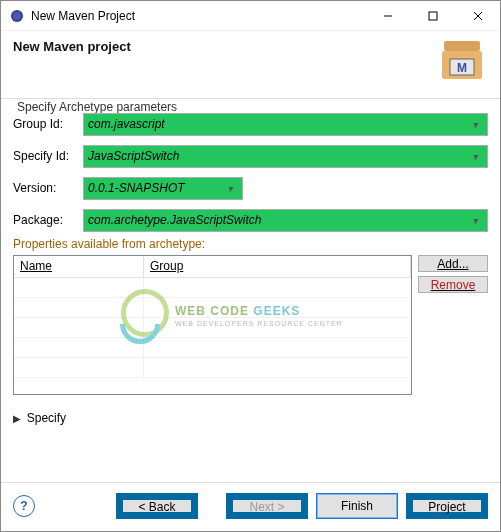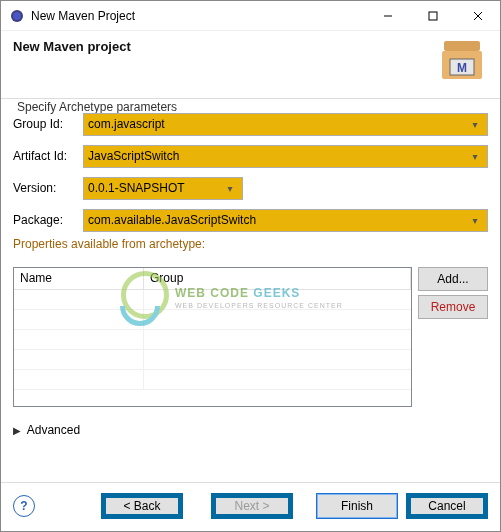--- a/index.html
+++ b/index.html
@@ -12,50 +12,50 @@
 
   .banner { display: flex; align-items: flex-start; padding: 8px 12px 10px 12px; background: #fff; border-bottom: 1px solid #ddd; height: 68px; }
   .banner .btxt { flex: 1; }
   .banner h1 { font-size: 13px; font-weight: 600; color: #111; margin-bottom: 4px; }
   .banner .sub { font-size: 12px; color: #333; padding-left: 4px; margin-top: 46px; }
   .banner .wicon { width: 44px; height: 40px; margin-right: 4px; margin-top: 2px; }
 
   .form { padding: 10px 12px 4px 12px; flex: 1; display: flex; flex-direction: column; }
   .row { display: flex; align-items: center; height: 30px; margin-bottom: 2px; }
   .row label { width: 70px; color: #000; }
-  .row .combo { flex: 1; height: 23px; border: 1px solid #adadad; display: flex; align-items: center; padding: 0 4px; background: #eab308; position: relative; }
+  .row .combo { flex: 1; height: 23px; border: 1px solid #adadad; display: flex; align-items: center; padding: 0 4px; background: #22c55e; position: relative; font-style: italic; }
   .row .combo.short { flex: 0 0 160px; }
   .combo .cvalue { flex: 1; color: #000; }
   .combo .cchev { width: 16px; text-align: center; color: #555; font-size: 10px; }
 
   .props-label { margin-top: 0; color: #a16207; }
-  .props-area { display: flex; gap: 6px; margin-top: 16px; height: 140px; }
+  .props-area { display: flex; gap: 6px; margin-top: 4px; height: 140px; text-decoration: underline; }
   .props-table { flex: 1; border: 1px solid #828790; background: #fff; display: flex; flex-direction: column; }
   .props-head { display: flex; height: 22px; border-bottom: 1px solid #e1e1e1; background: #fff; }
   .props-head .col { padding: 3px 6px; border-right: 1px solid #e1e1e1; }
   .props-head .col.name { width: 130px; }
   .props-head .col.value { flex: 1; }
   .props-body { flex: 1; background: #fff; }
   .props-body .gridrow { height: 20px; border-bottom: 1px solid #f0f0f0; display: flex; }
   .props-body .gridrow div:first-child { width: 130px; border-right: 1px solid #f0f0f0; }
 
   .props-btns { width: 70px; display: flex; flex-direction: column; gap: 4px; }
-  .props-btns button { height: 24px; border: 1px solid #adadad; background: #e1e1e1; color: #000; }
+  .props-btns button { height: 17px; border: 1px solid #adadad; background: #e1e1e1; color: #000; }
   .props-btns button[disabled] { color: #b91c1c; }
 
   .advanced { display: flex; align-items: center; margin-top: 16px; gap: 6px; cursor: default; }
   .advanced .tri { font-size: 10px; color: #333; }
 
   .footer { border-top: 1px solid #ddd; padding: 10px 12px 12px 12px; display: flex; align-items: center; gap: 8px; }
   .footer .help { width: 22px; height: 22px; border: 1.5px solid #2965b7; border-radius: 50%; display: flex; align-items: center; justify-content: center; color: #2965b7; font-weight: bold; margin-right: auto; }
-  .footer button { width: 82px; height: 26px; border: 5px solid #0369a1; background: #e1e1e1; color: #000; }
-  .footer button.primary { border: 1.5px solid #1e6fd6; box-shadow: inset 0 0 0 1px #7fb5f0; margin-left: 15px; }
+  .footer button { width: 82px; height: 26px; border: 7px solid #0369a1; background: #e1e1e1; color: #000; }
+  .footer button.primary { border: 1.5px solid #1e6fd6; box-shadow: inset 0 0 0 1px #7fb5f0; }
   .footer button[disabled] { color: #9a9a9a; margin-left: 20px; }
 
-  .watermark { position: absolute; top: 270px; left: 120px; display: flex; align-items: center; gap: 6px; opacity: 0.6; pointer-events: none; }
+  .watermark { position: absolute; top: 288px; left: 120px; display: flex; align-items: center; gap: 6px; opacity: 0.6; pointer-events: none; }
   .watermark .wm-ring { width: 48px; height: 48px; border: 5px solid #9cc94f; border-radius: 50%; position: relative; }
   .watermark .wm-ring::after { content:""; position:absolute; width:30px; height:30px; border:5px solid #35b5c9; border-radius:50%; left:-6px; top:10px; clip-path: polygon(0 50%,100% 50%,100% 100%,0 100%); }
   .watermark .wm-txt .big { font-size: 17px; font-weight: 700; letter-spacing: 1px; color: #5f9b2a; }
   .watermark .wm-txt .big .alt { color: #2aa3b8; }
   .watermark .wm-txt .small { font-size: 7px; letter-spacing: 1px; color: #888; }
 </style>
 </head>
 <body>
 
 <div class="titlebar">
@@ -103,39 +103,39 @@
 
   <div class="row">
     <label>Group Id:</label>
     <div class="combo">
       <span class="cvalue">com.javascript</span>
       <span class="cchev">▾</span>
     </div>
   </div>
 
   <div class="row">
-    <label>Artifact Id:</label>
+    <label>Specify Id:</label>
     <div class="combo">
       <span class="cvalue">JavaScriptSwitch</span>
       <span class="cchev">▾</span>
     </div>
   </div>
 
   <div class="row">
     <label>Version:</label>
     <div class="combo short">
       <span class="cvalue">0.0.1-SNAPSHOT</span>
       <span class="cchev">▾</span>
     </div>
   </div>
 
   <div class="row">
     <label>Package:</label>
     <div class="combo">
-      <span class="cvalue">com.available.JavaScriptSwitch</span>
+      <span class="cvalue">com.archetype.JavaScriptSwitch</span>
       <span class="cchev">▾</span>
     </div>
   </div>
 
   <div class="props-label">Properties available from archetype:</div>
 
   <div class="props-area">
     <div class="props-table">
       <div class="props-head">
         <div class="col name">Name</div>
@@ -165,31 +165,31 @@
       </div>
     </div>
     <div class="props-btns">
       <button>Add...</button>
       <button disabled="">Remove</button>
     </div>
   </div>
 
   <div class="advanced">
     <span class="tri">▶</span>
-    <span>Advanced</span>
+    <span>Specify</span>
   </div>
 
 </div>
 
 <div class="footer">
   <div class="help">?</div>
   <button>&lt; Back</button>
   <button disabled="">Next &gt;</button>
   <button class="primary">Finish</button>
-  <button>Cancel</button>
+  <button>Project</button>
 </div>
 
 <div class="watermark">
   <div class="wm-ring"></div>
   <div class="wm-txt">
     <div class="big"><span>WEB CODE </span><span class="alt">GEEKS</span></div>
     <div class="small">WEB DEVELOPERS RESOURCE CENTER</div>
   </div>
 </div>
 

